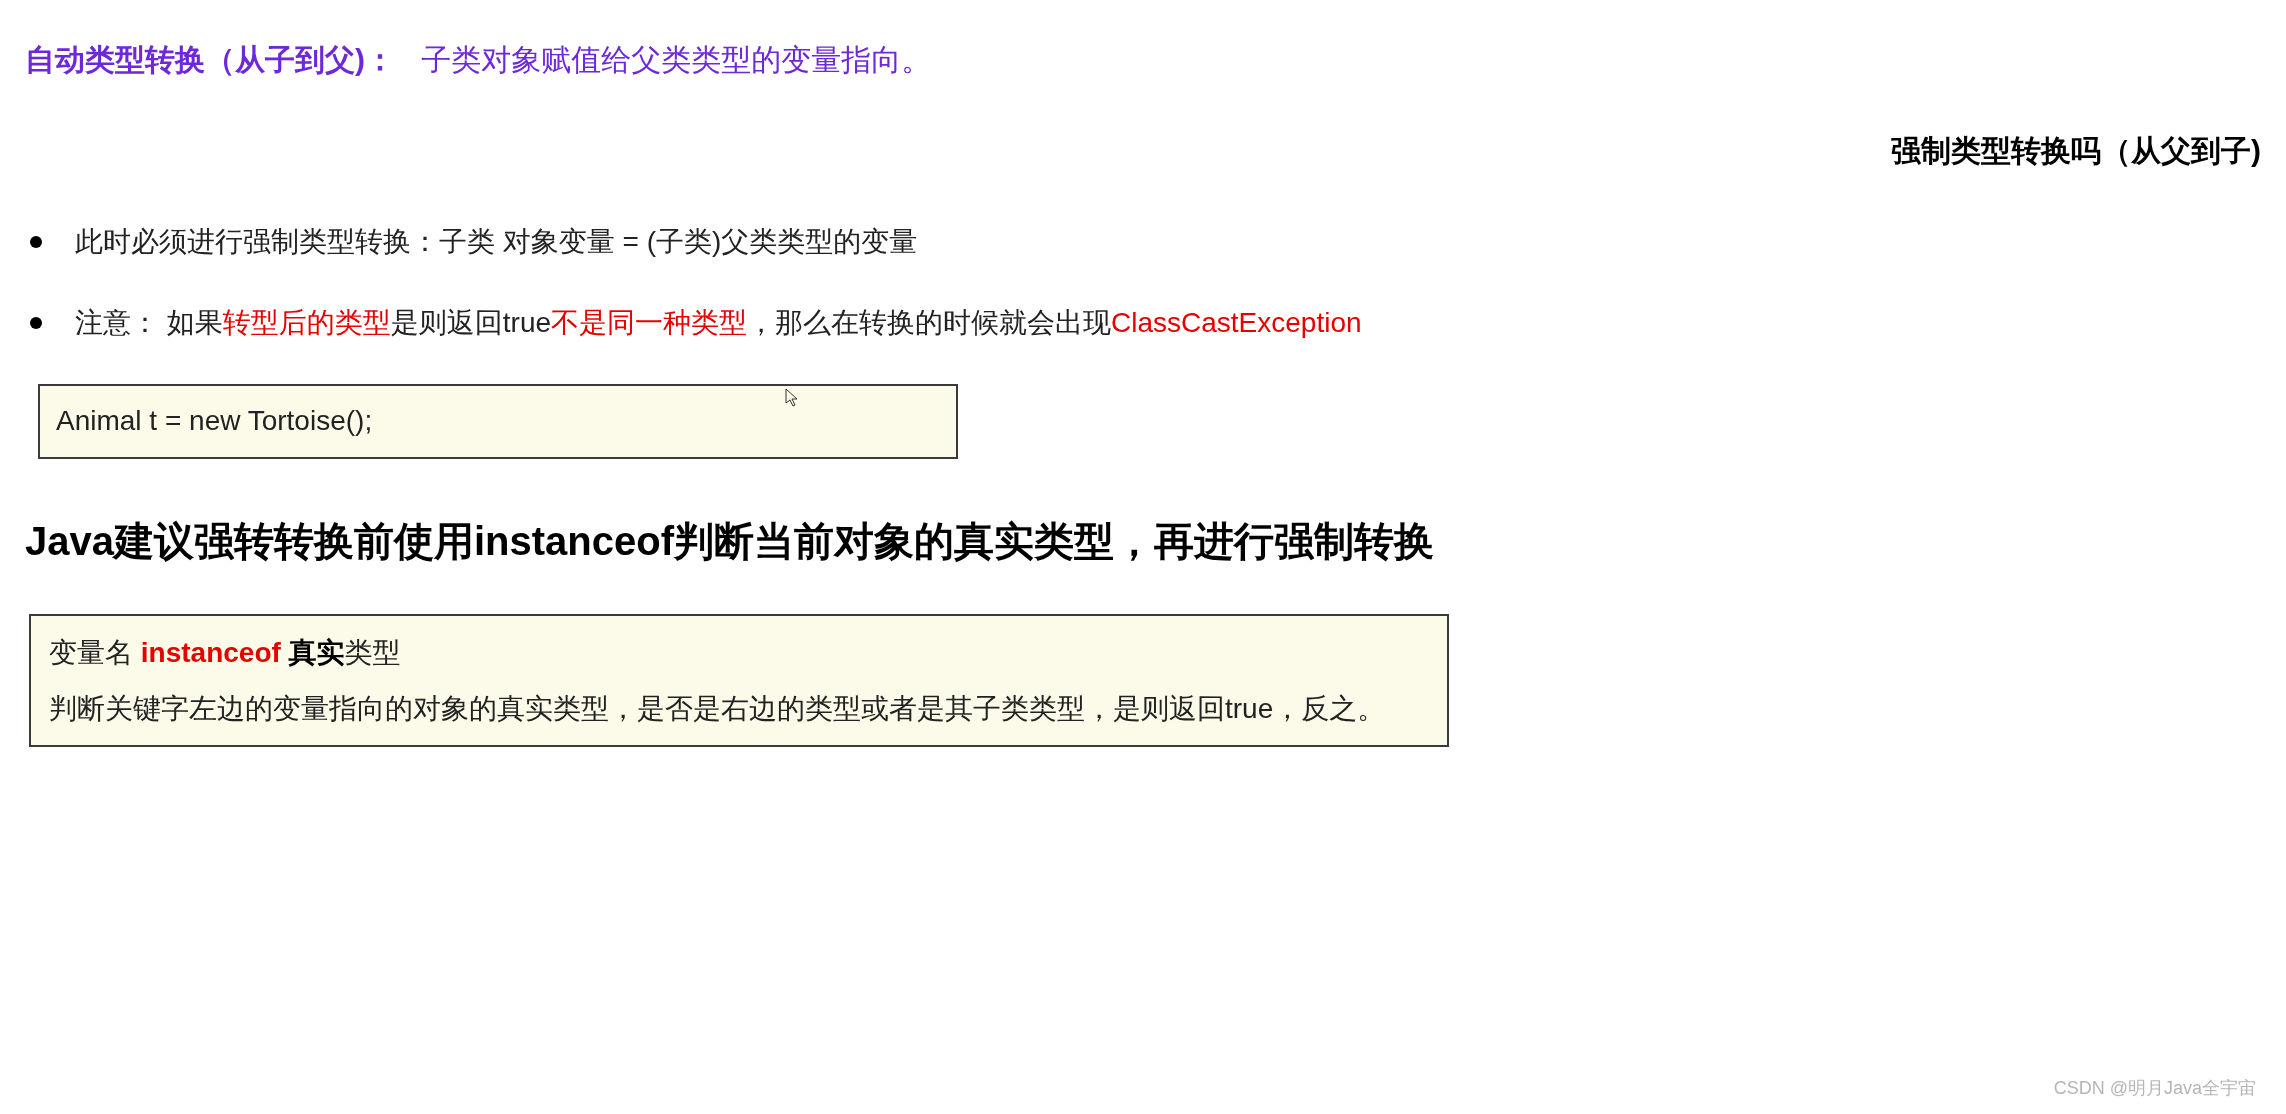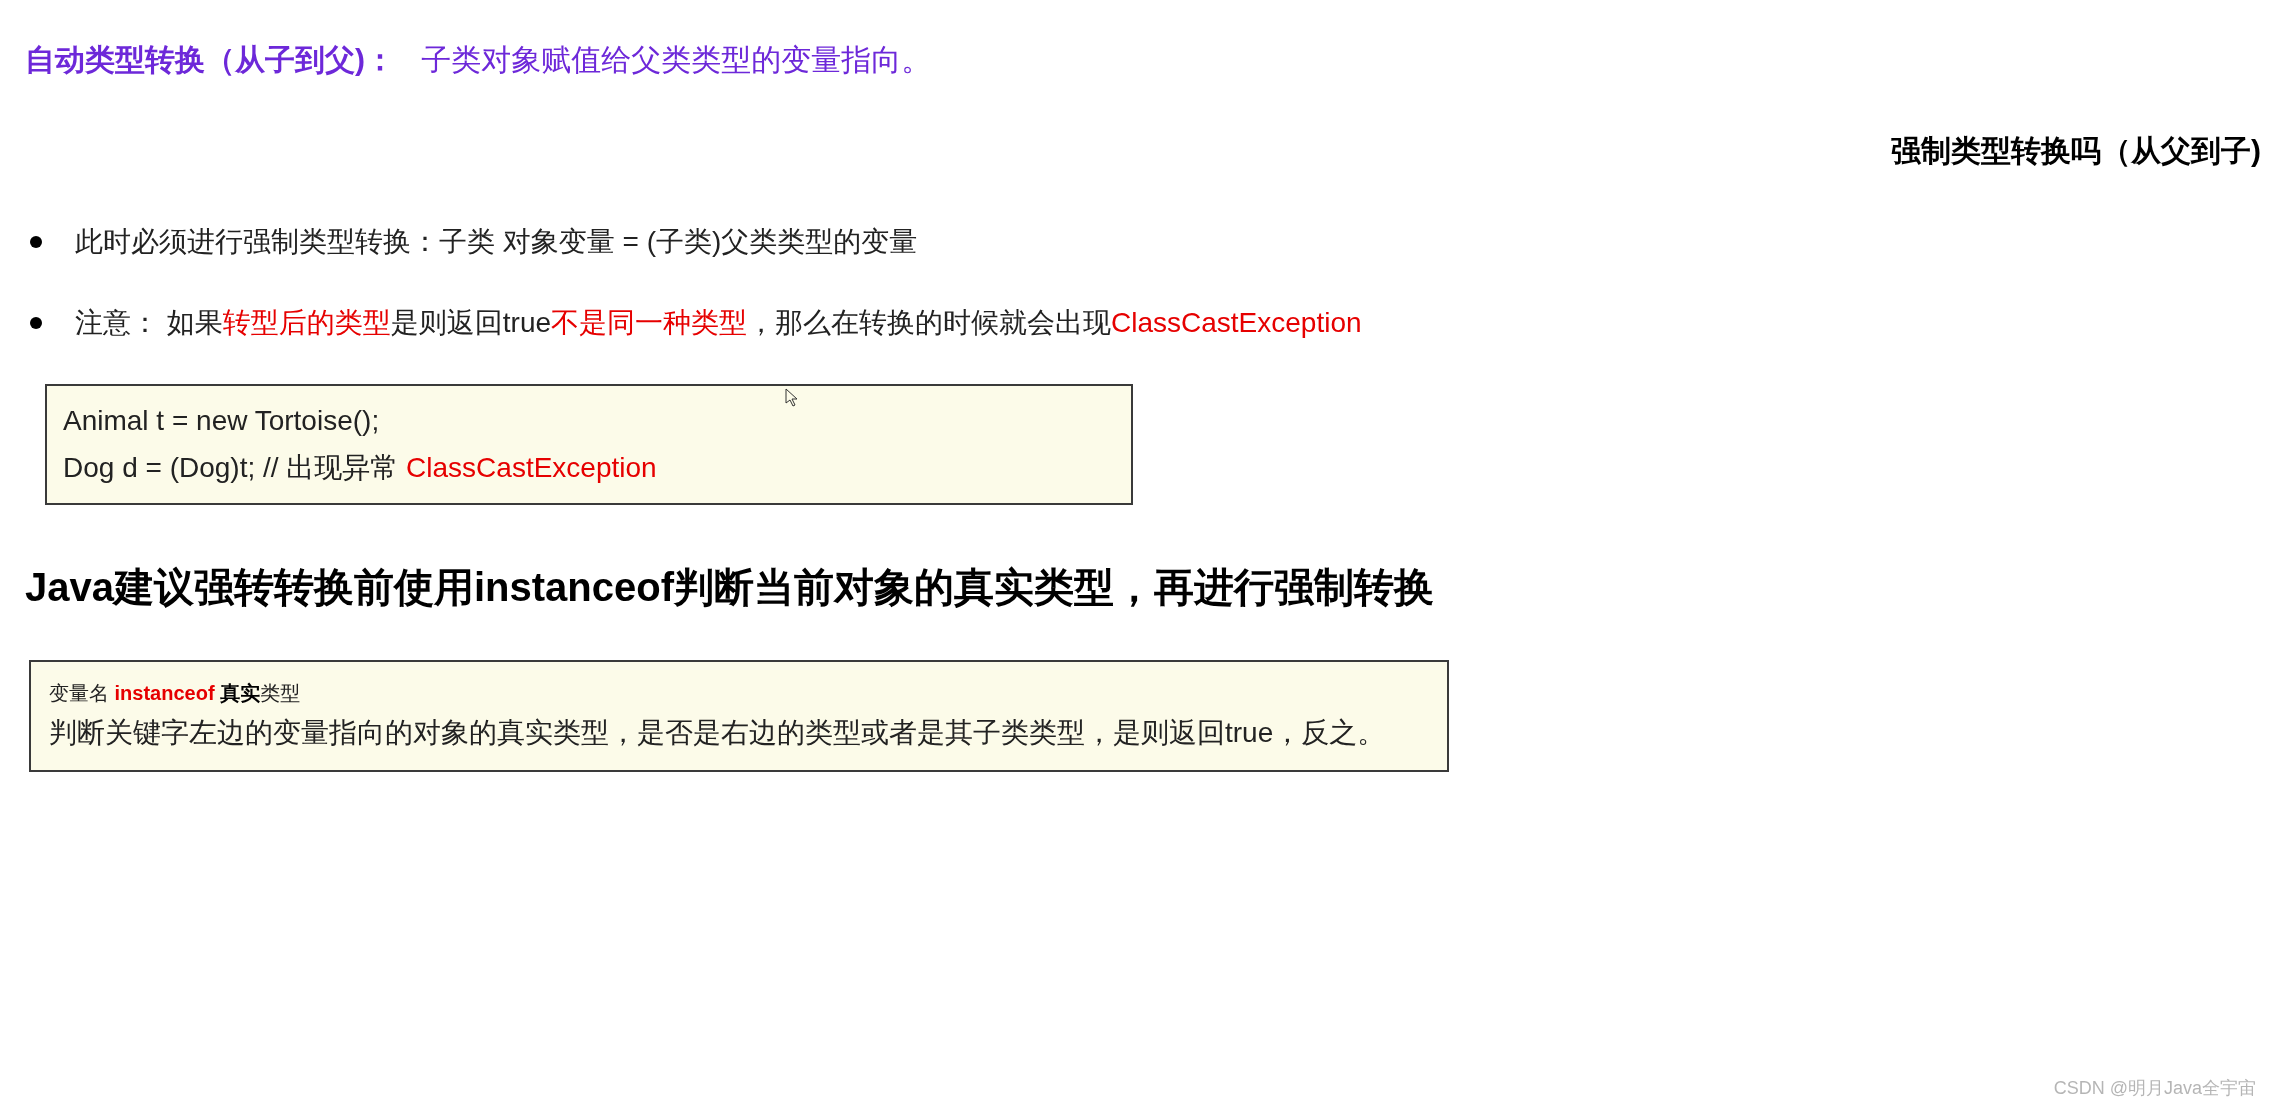--- a/index.html
+++ b/index.html
@@ -54,22 +54,22 @@
       background: #000;
       border-radius: 50%;
     }
     .red {
       color: #e60000;
     }
     .code-box {
       border: 2px solid #3a3a3a;
       background: #fcfbe9;
       padding: 12px 16px 12px 16px;
-      width: 1088px;
-      margin-left: 20px;
+      width: 920px;
+      margin-left: 13px;
       margin-bottom: 55px;
     }
     .code-box .code-line {
       font-family: "Segoe UI", Arial, sans-serif;
       font-size: 28px;
       color: #222;
       line-height: 1.65;
     }
     .heading3 {
       font-size: 40px;
@@ -78,23 +78,23 @@
       margin-bottom: 45px;
     }
     .info-box {
       border: 2px solid #3a3a3a;
       background: #fcfbe9;
       padding: 18px 18px 18px 18px;
       width: 1420px;
       margin-left: 4px;
     }
     .info-box .info-line1 {
-      font-size: 20px;
+      font-size: 28px;
       color: #222;
-      margin-bottom: 7px;
+      margin-bottom: 18px;
     }
     .info-box .info-line2 {
       font-size: 28px;
       color: #222;
       line-height: 1.35;
     }
     .bold-red {
       color: #e60000;
       font-weight: 700;
     }
@@ -133,23 +133,20 @@
   <li>
     <span>此时必须进行强制类型转换：子类 对象变量 = (子类)父类类型的变量</span>
   </li>
   <li>
     <span>注意： 如果</span><span class="red">转型后的类型</span><span>是则返回true</span><span class="red">不是同一种类型</span><span>，那么在转换的时候就会出现</span><span class="red">ClassCastException</span>
   </li>
 </ul>
 
 <div class="code-box">
   <div class="code-line">Animal t = new Tortoise();</div>
-  <div class="code-line">
-    <span>Dog d = (Dog)t; // 出现异常 </span><span class="red">ClassCastException</span>
-  </div>
 </div>
 
 <div class="heading3">Java建议强转转换前使用instanceof判断当前对象的真实类型，再进行强制转换</div>
 
 <div class="info-box">
   <div class="info-line1">
     <span>变量名 </span><span class="bold-red">instanceof </span><span class="bold-black">真实</span><span>类型</span>
   </div>
   <div class="info-line2">判断关键字左边的变量指向的对象的真实类型，是否是右边的类型或者是其子类类型，是则返回true，反之。</div>
 </div>

